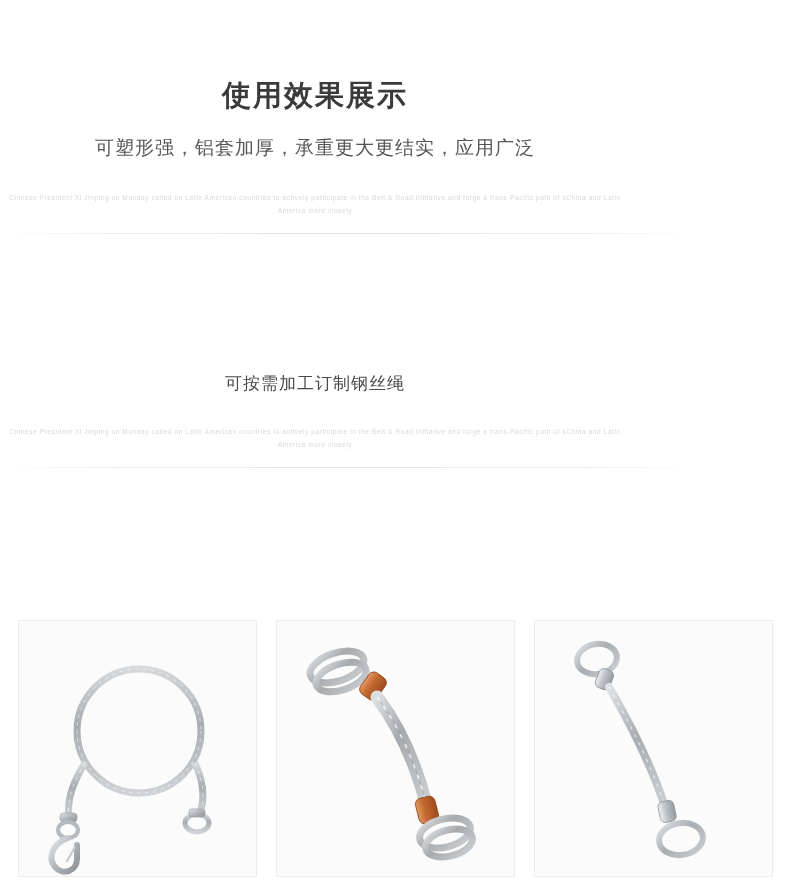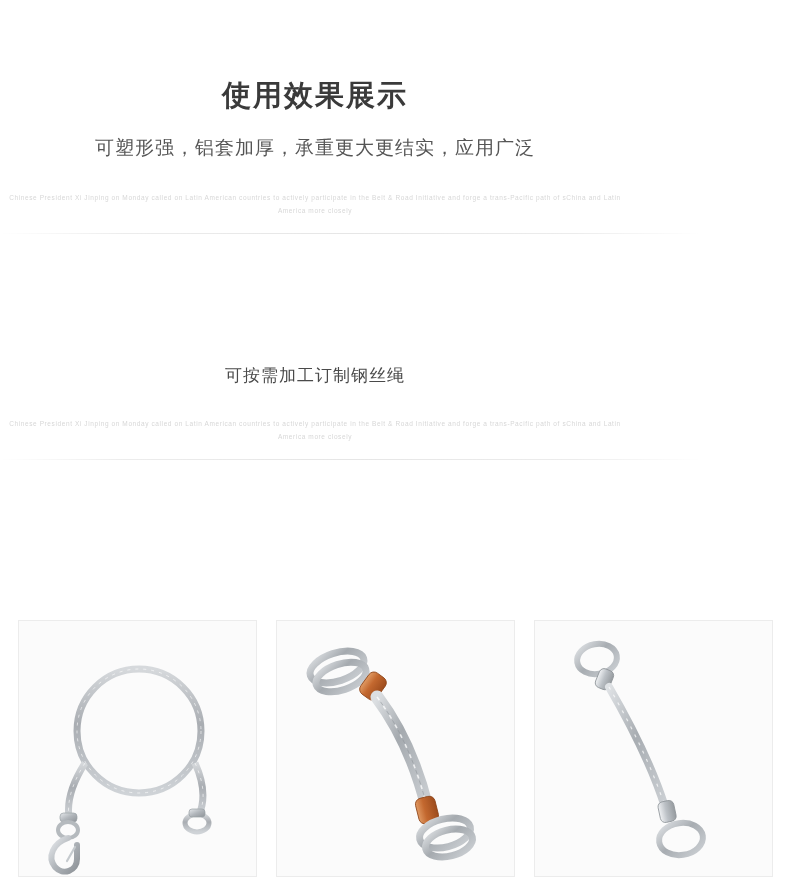--- a/index.html
+++ b/index.html
@@ -45,21 +45,21 @@
     margin: 22px 0 0 0;
     font-size: 19px;
     color: #555555;
     letter-spacing: 1px;
     font-weight: 400;
     font-family: Liberation Serif, serif;
   }
   .sec-sub.small {
     font-size: 17px;
     color: #4a4a4a;
-    margin-top: 12px;
+    margin-top: 20px;
   }
 
   
   .faint-block {
     margin: 30px auto 0 auto;
     width: 620px;
     font-size: 6.5px;
     line-height: 2.0;
     color: #d7d7d7;
     letter-spacing: 0.6px;

